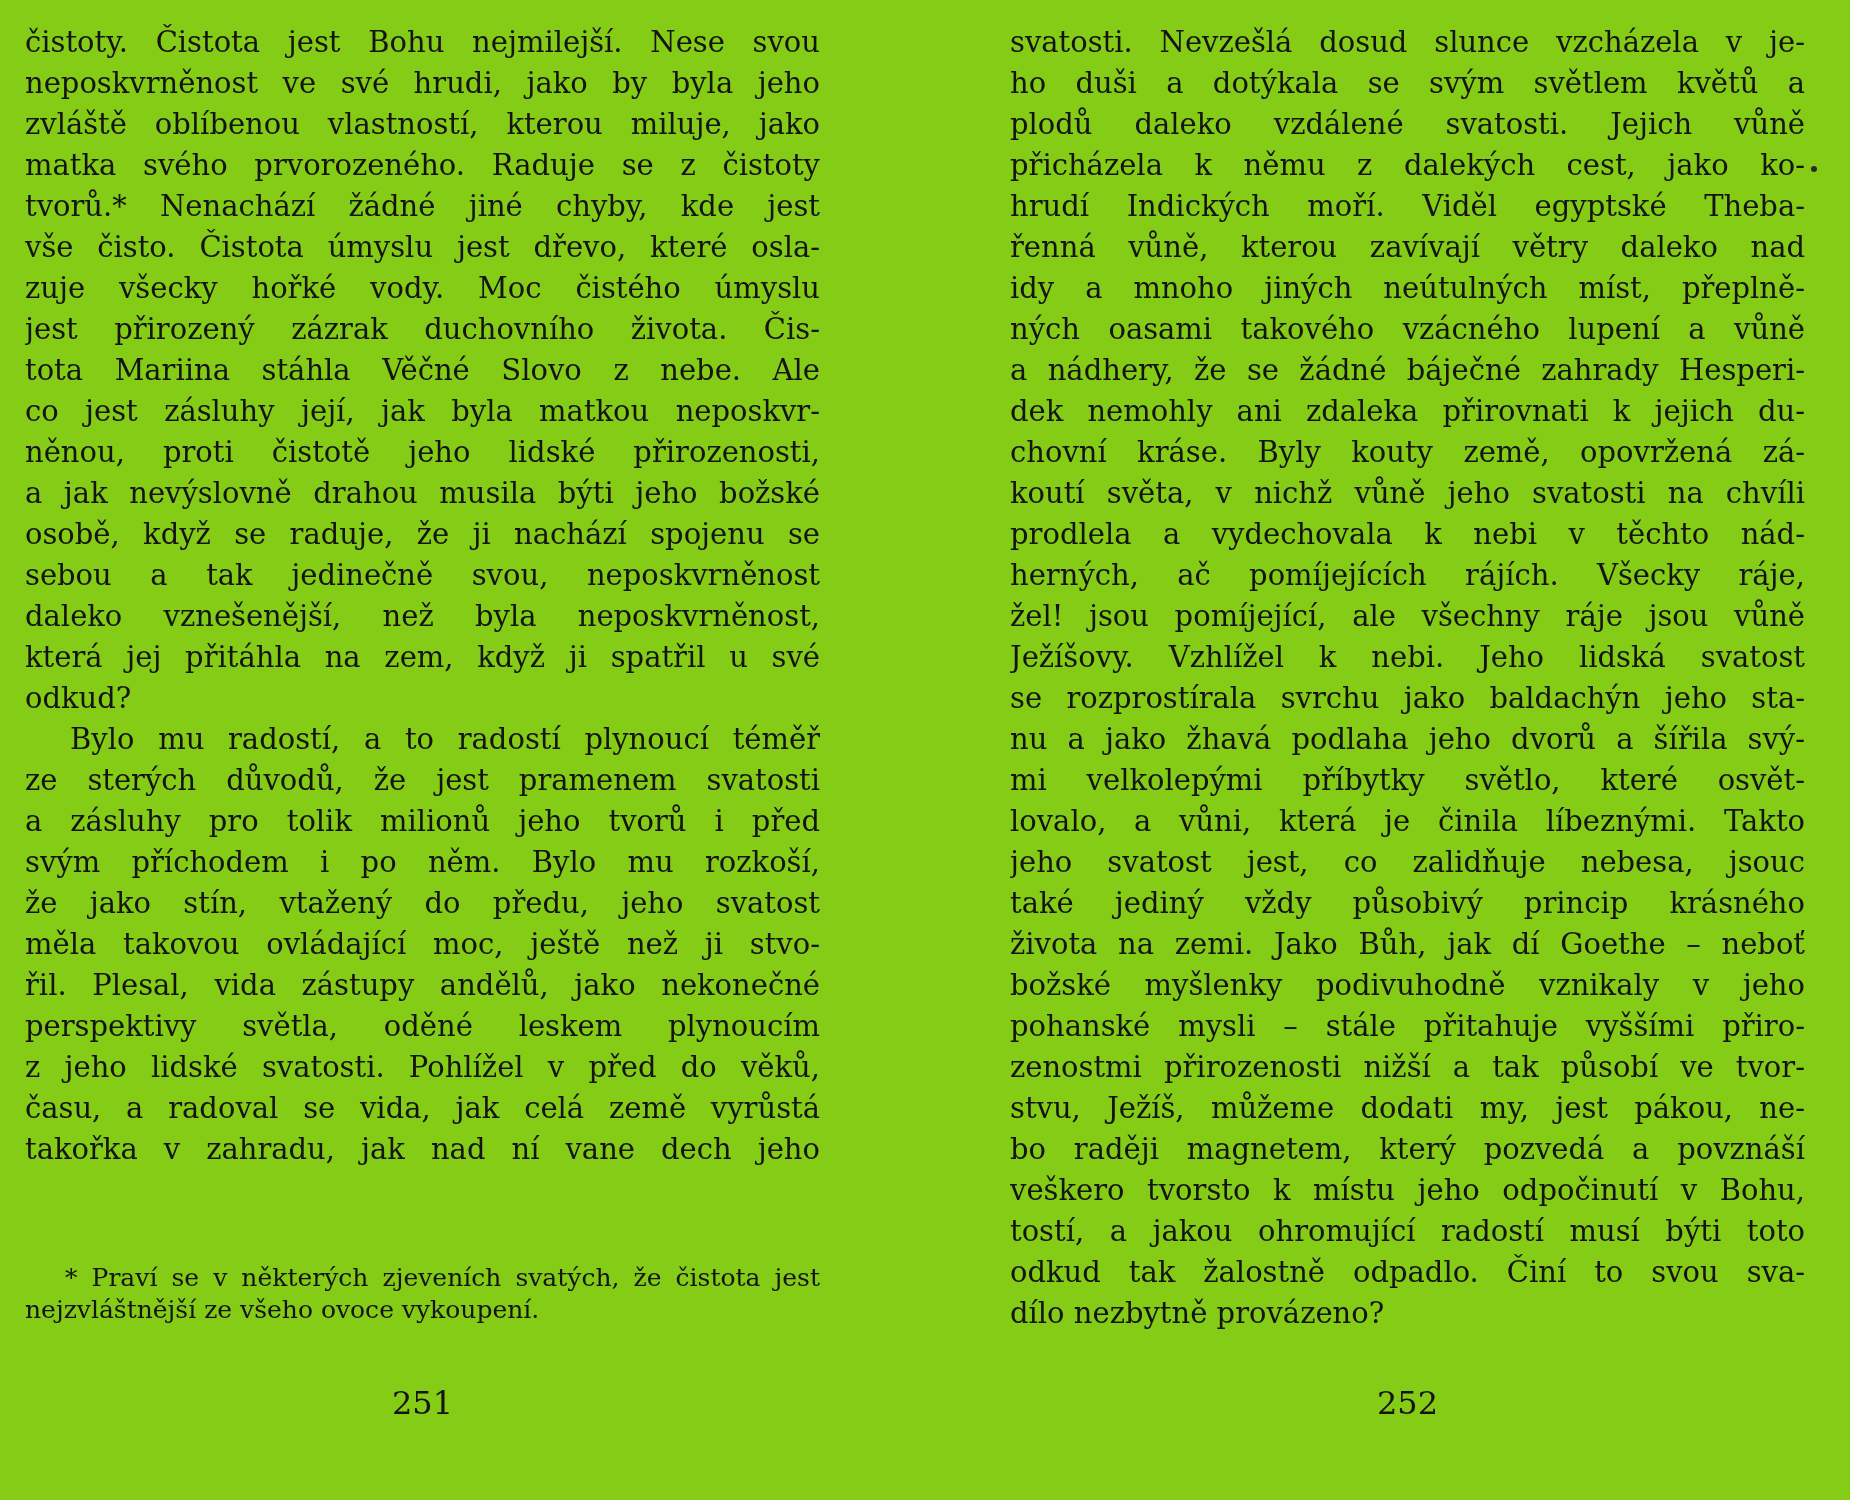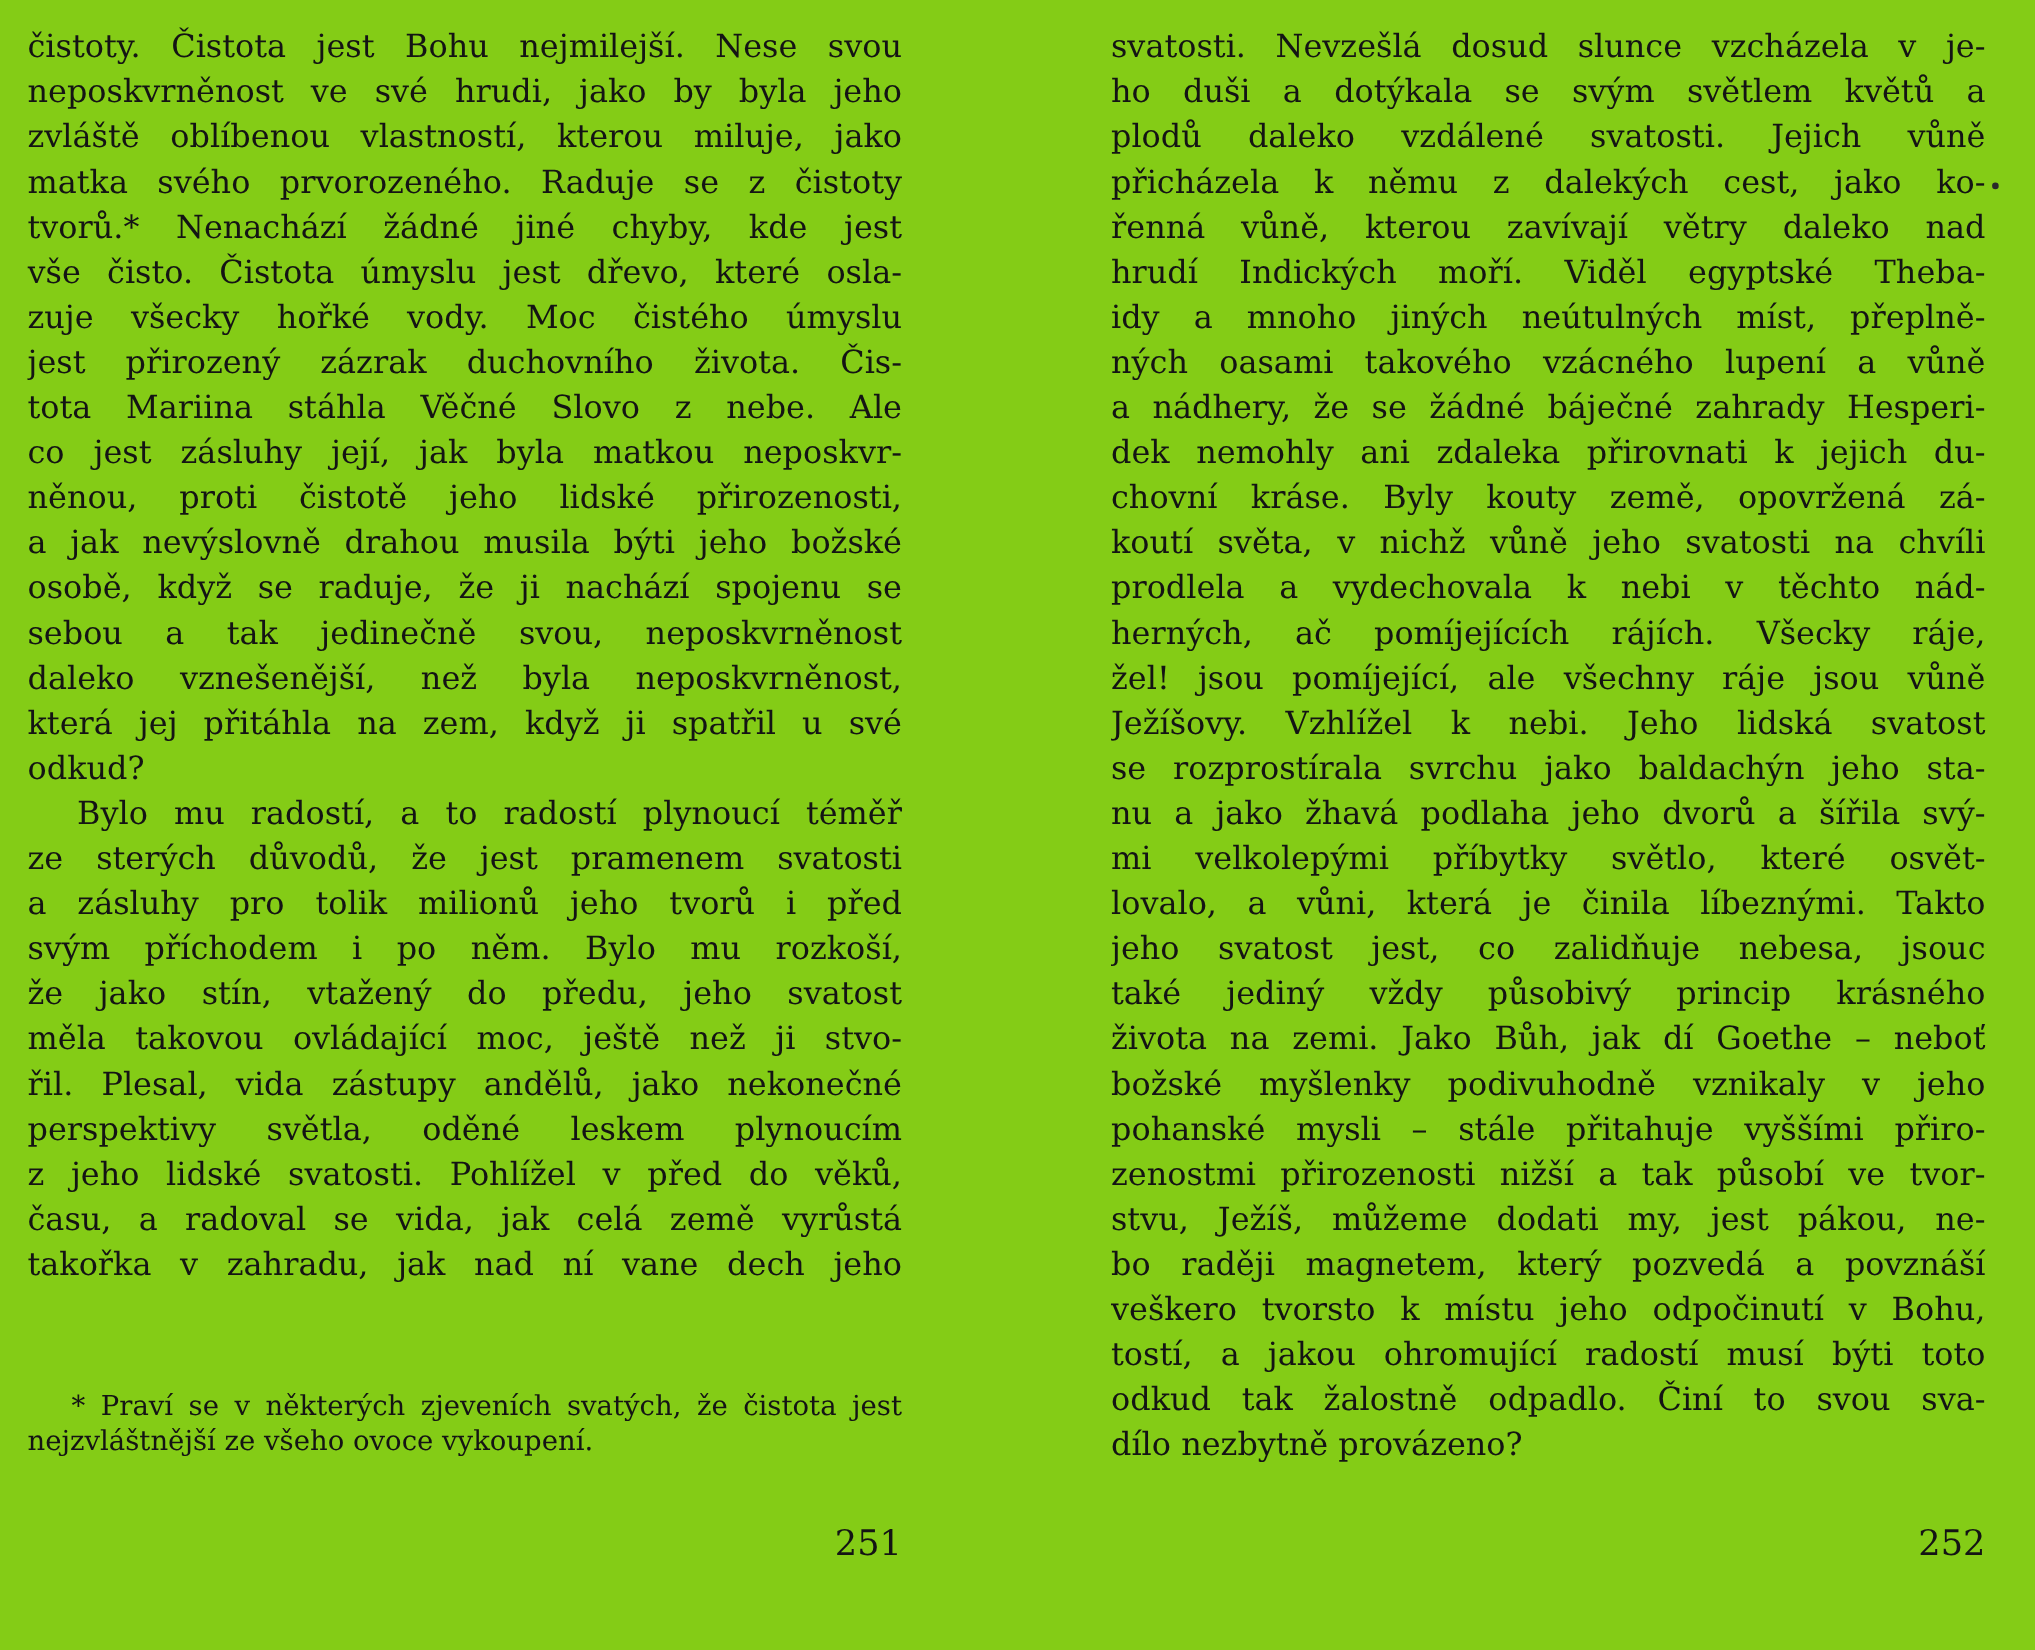--- a/index.html
+++ b/index.html
@@ -32,21 +32,21 @@
   }
   .fline{
     height:32px;line-height:32px;
     text-align:justify;text-align-last:justify;
     overflow:hidden;
   }
   .fline.flush{text-align-last:left;}
   .fline.indent{text-indent:40px;}
   .pagenum{
     position:absolute;top:1382px;width:795px;
-    text-align:right;font-size:32px;line-height:42px;
+    text-align:center;font-size:32px;line-height:42px;
     color:#141414;
   }
   .pagenum.left{left:25px;}
   .pagenum.right{left:1010px;}
   .speck{
     position:absolute;left:1811px;top:166px;width:6px;height:6px;
     border-radius:50%;background:#2a2a2a;
   }
 </style>
 </head>
@@ -90,22 +90,22 @@
       <div class="fline flush">nejzvláštnější ze všeho ovoce vykoupení.</div>
     </div>
 
   <div class="pagenum left">251</div>
 
   <div class="col" id="col-right">
       <div class="line">svatosti. Nevzešlá dosud slunce vzcházela v je-</div>
       <div class="line">ho duši a dotýkala se svým světlem květů a</div>
       <div class="line">plodů daleko vzdálené svatosti. Jejich vůně</div>
       <div class="line">přicházela k němu z dalekých cest, jako ko-</div>
+      <div class="line">hrudí Indických moří. Viděl egyptské Theba-</div>
       <div class="line">řenná vůně, kterou zavívají větry daleko nad</div>
-      <div class="line">hrudí Indických moří. Viděl egyptské Theba-</div>
       <div class="line">idy a mnoho jiných neútulných míst, přeplně-</div>
       <div class="line">ných oasami takového vzácného lupení a vůně</div>
       <div class="line">a nádhery, že se žádné báječné zahrady Hesperi-</div>
       <div class="line">dek nemohly ani zdaleka přirovnati k jejich du-</div>
       <div class="line">chovní kráse. Byly kouty země, opovržená zá-</div>
       <div class="line">koutí světa, v nichž vůně jeho svatosti na chvíli</div>
       <div class="line">prodlela a vydechovala k nebi v těchto nád-</div>
       <div class="line">herných, ač pomíjejících rájích. Všecky ráje,</div>
       <div class="line">žel! jsou pomíjející, ale všechny ráje jsou vůně</div>
       <div class="line">Ježíšovy. Vzhlížel k nebi. Jeho lidská svatost</div>

